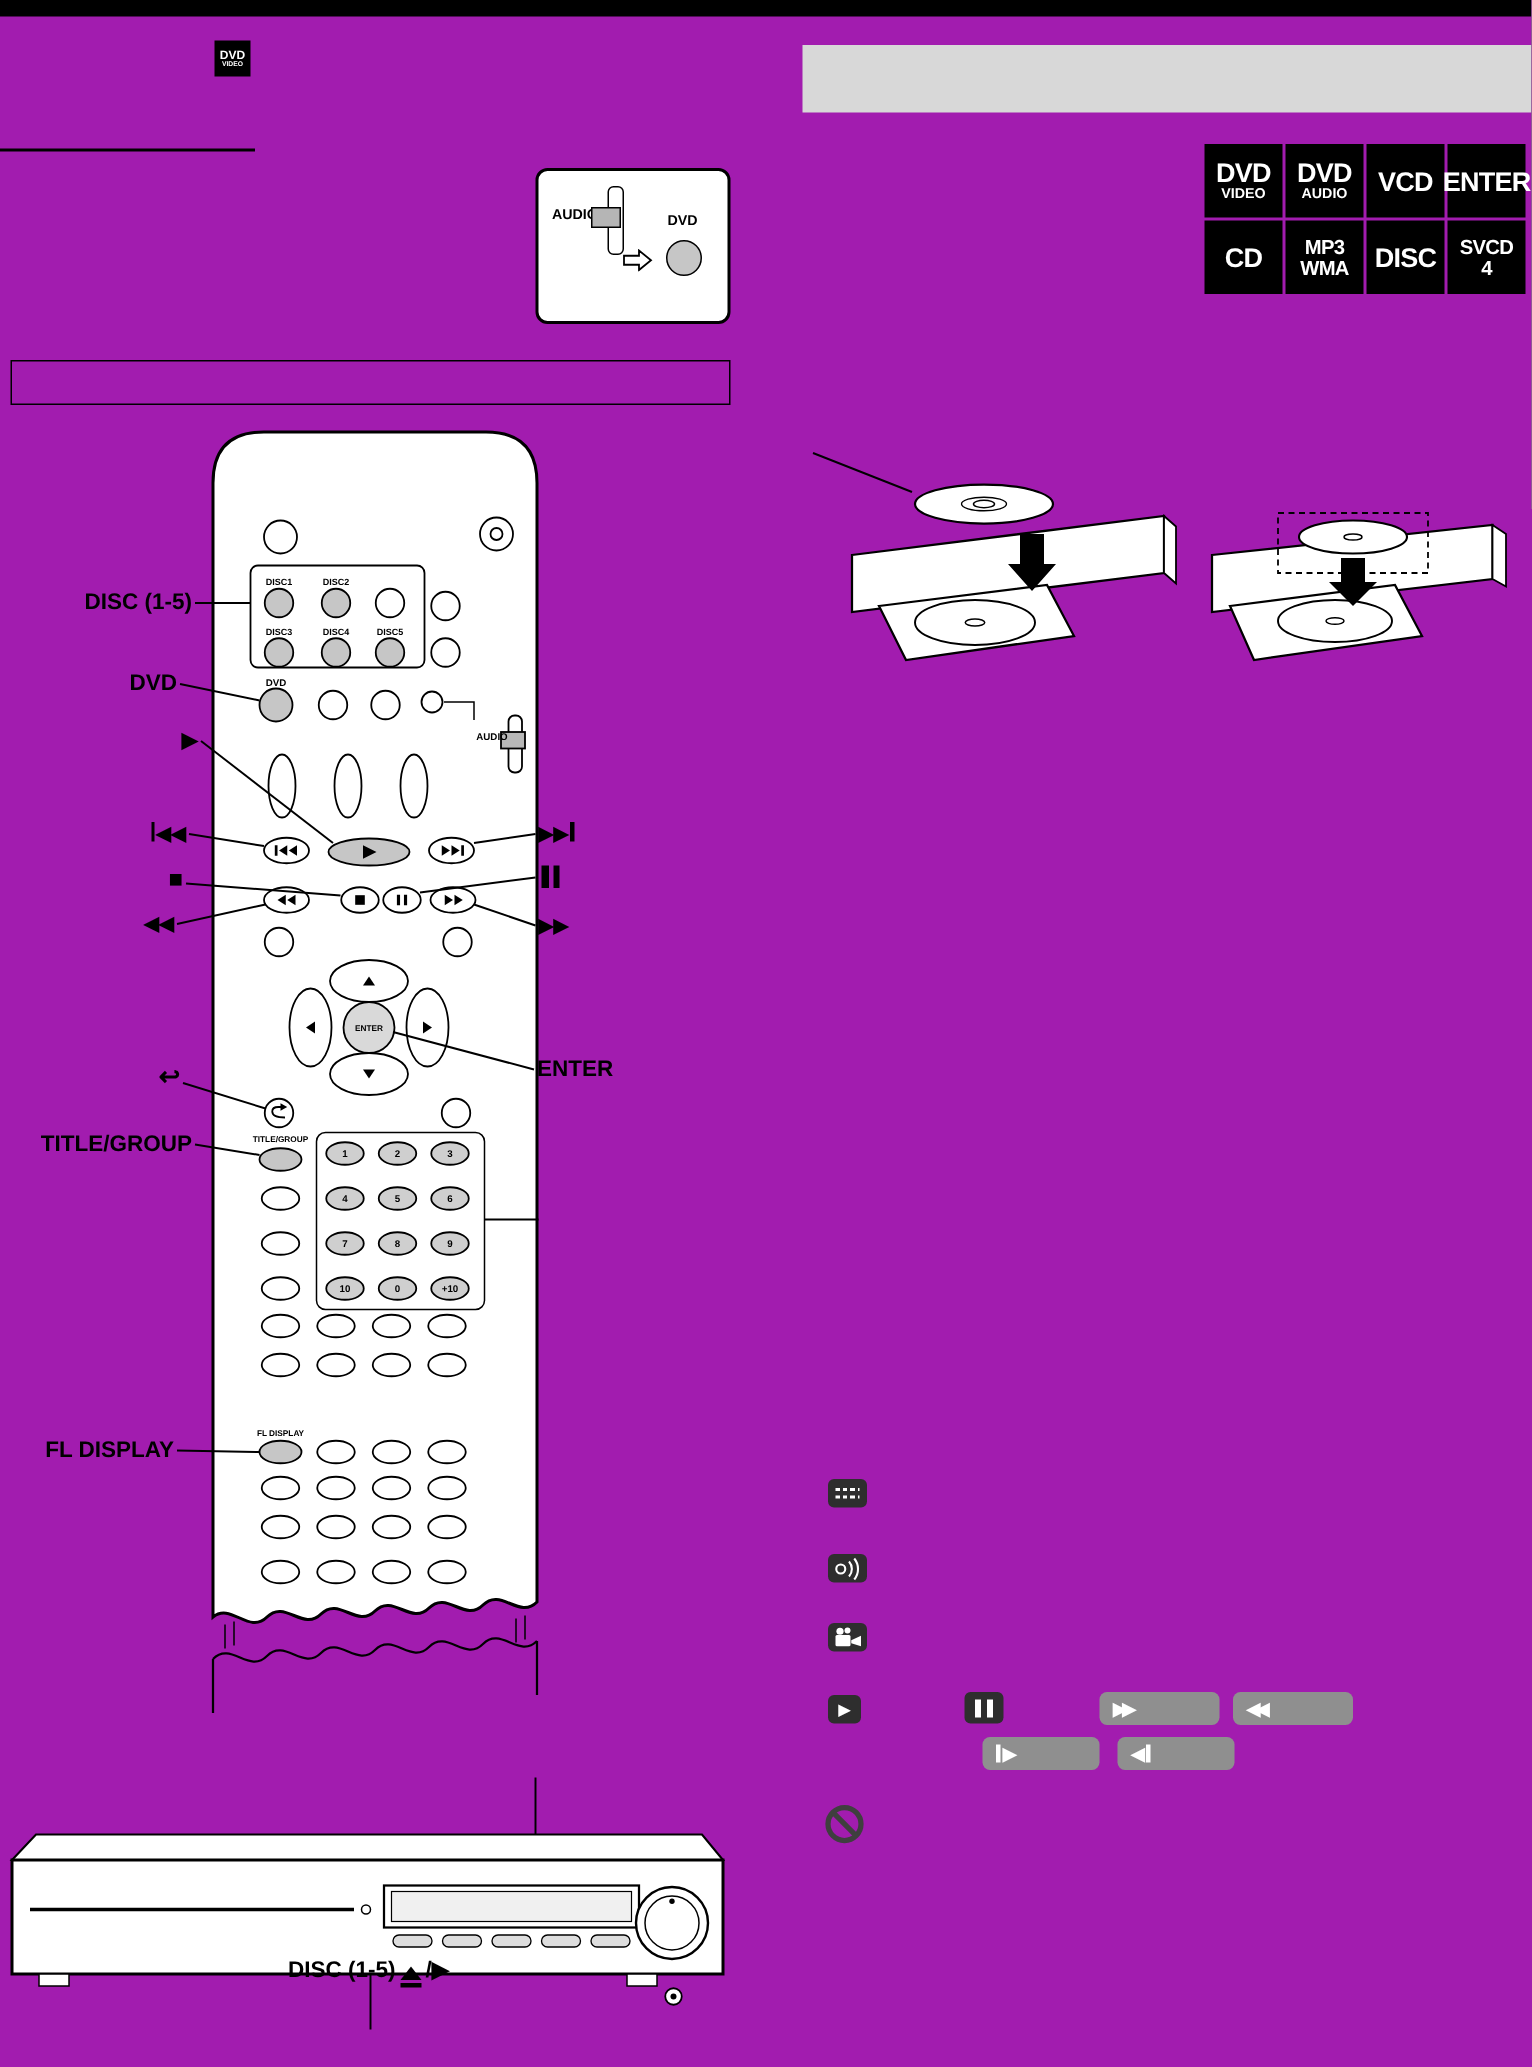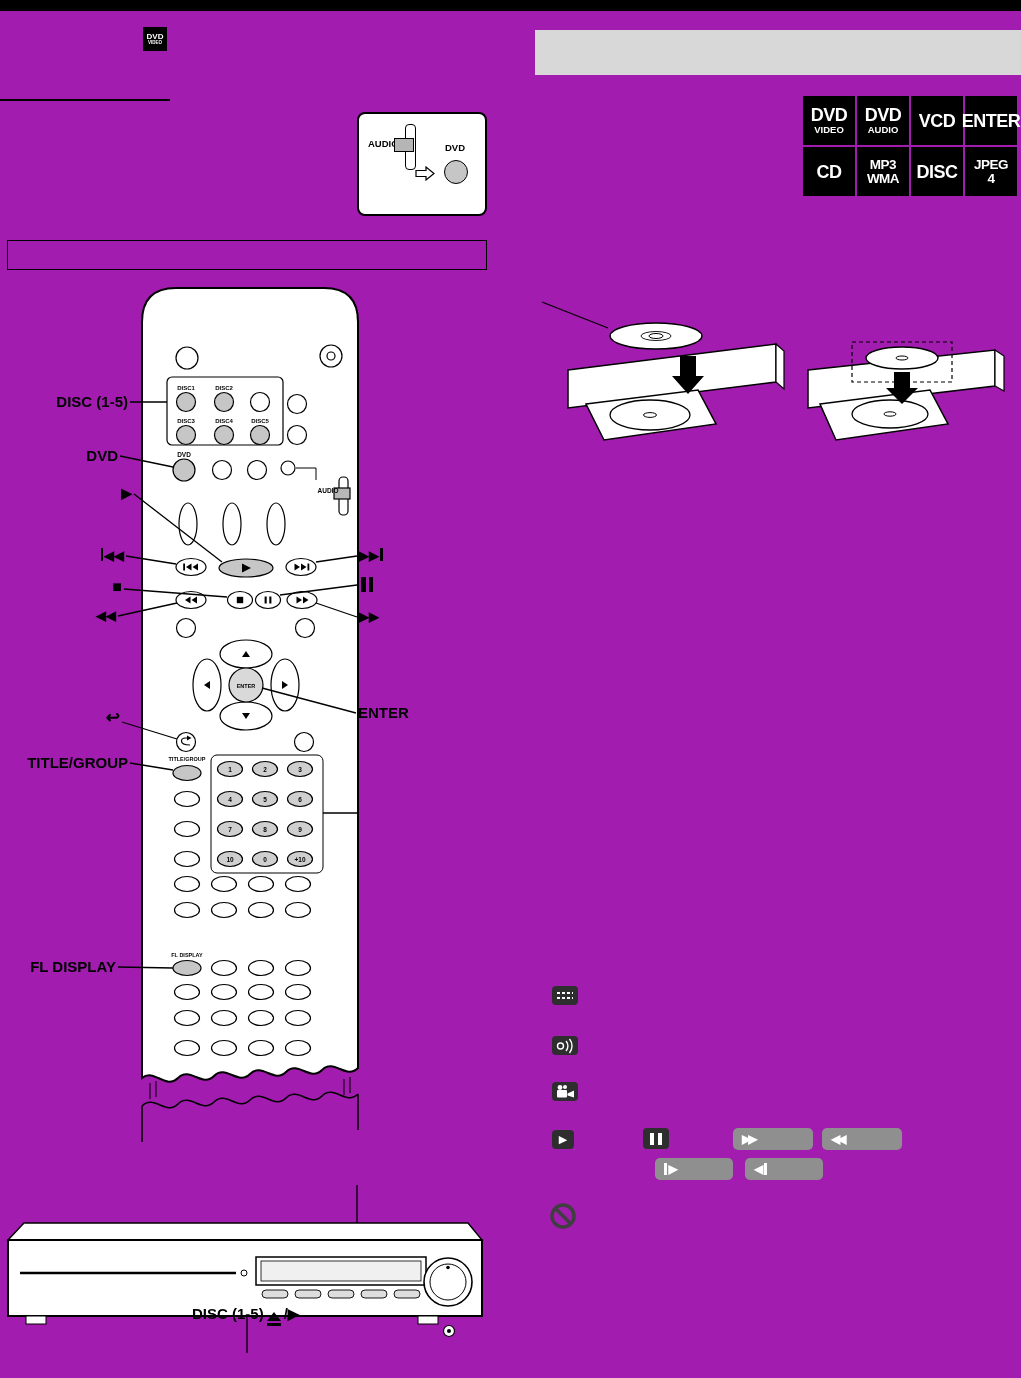--- a/index.html
+++ b/index.html
@@ -74,21 +74,21 @@
         <span class="l1">CD</span>
       </div>
     <div class="fmt-cell eq">
         <span class="l1">MP3</span>
         <span class="l2">WMA</span>
       </div>
     <div class="fmt-cell single">
         <span class="l1">DISC</span>
       </div>
     <div class="fmt-cell eq">
-        <span class="l1">JPEG</span>
+        <span class="l1">SVCD</span>
         <span class="l2">4</span>
       </div>
   </div>
 
   <div class="abs" style="left:7px;top:240px;width:478px;height:28px;border:1.5px solid #000;"></div>
 
   <svg class="abs" style="left:538px;top:298px;" width="252" height="165" viewBox="0 0 252 165">
     <g stroke="#000" fill="#fff">
       <path d="M4 4 L70 30" stroke-width="1.3" fill="none"></path>
       <polygon points="30,72 238,46 238,84 30,110" stroke-width="1.5"></polygon>

